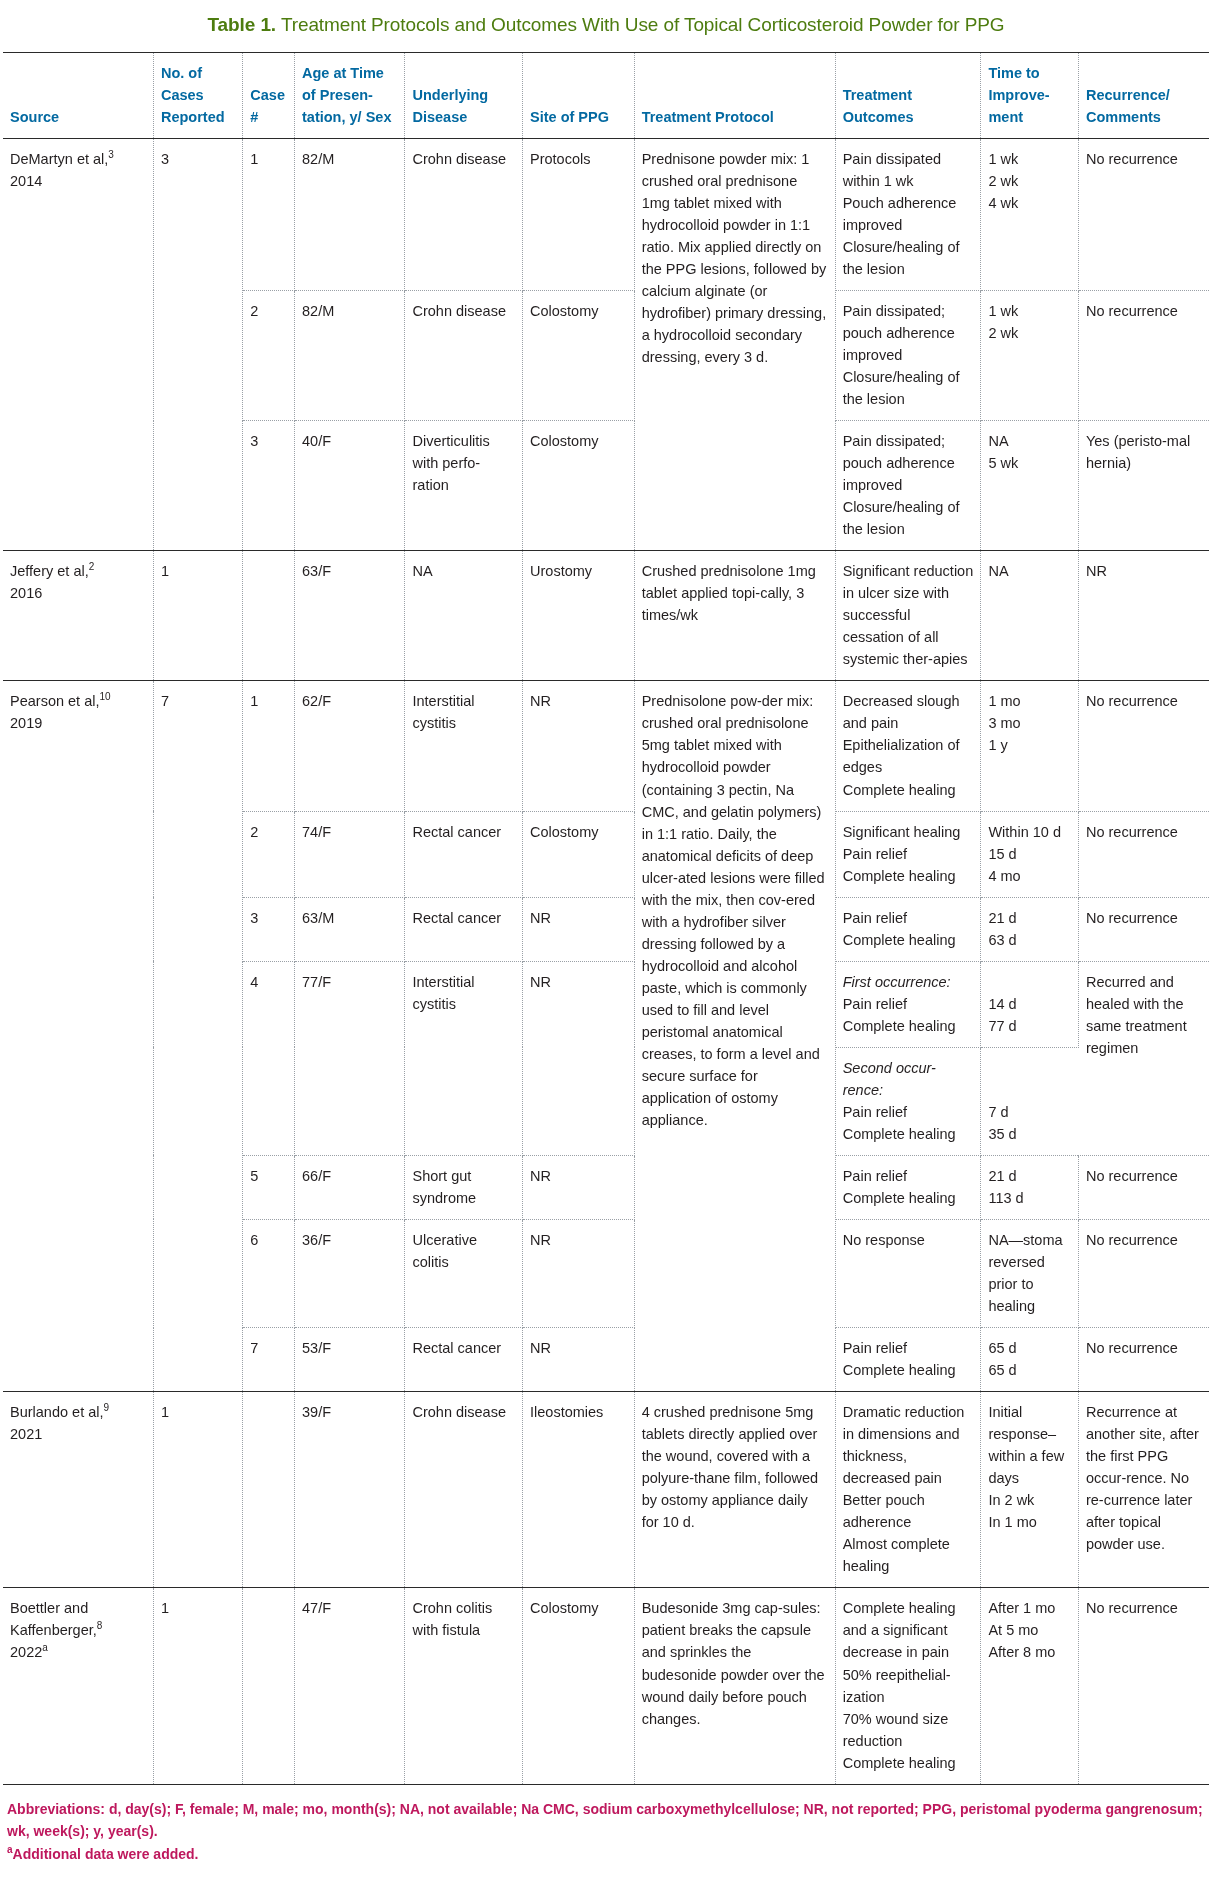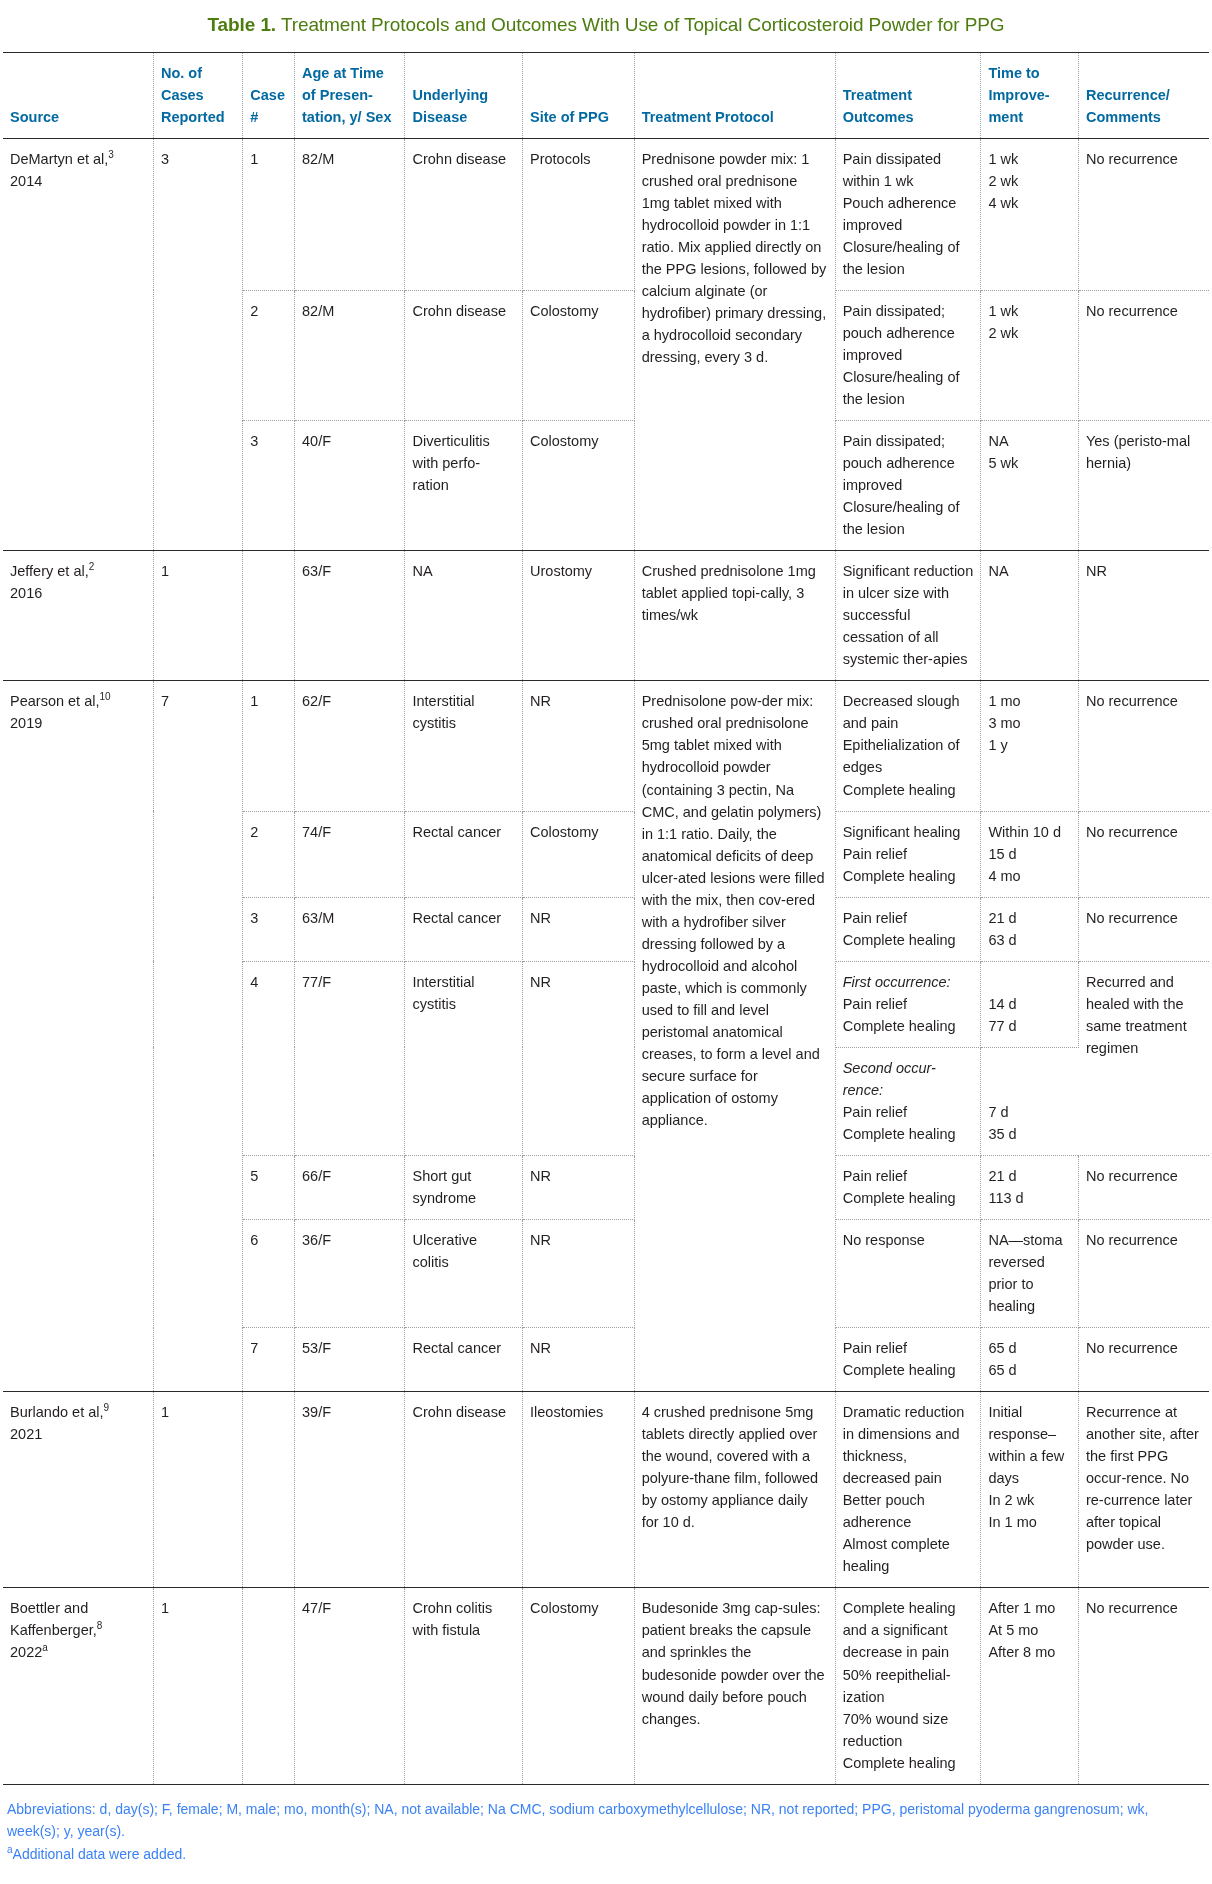--- a/index.html
+++ b/index.html
@@ -90,21 +90,22 @@
     font-style: italic;
   }
   .cellline {
     display: block;
   }
   .footnotes {
     margin: 0 3px;
     padding: 13px 4px 10px 4px;
     font-size: 14px;
     line-height: 1.62;
-    color: #3b82f6;
+    color: #be185d;
+    font-weight: bold;
   }
   .footnotes .fn-line {
     display: block;
   }
   .blank {
     color: transparent;
   }
 </style>
 </head>
 <body>

